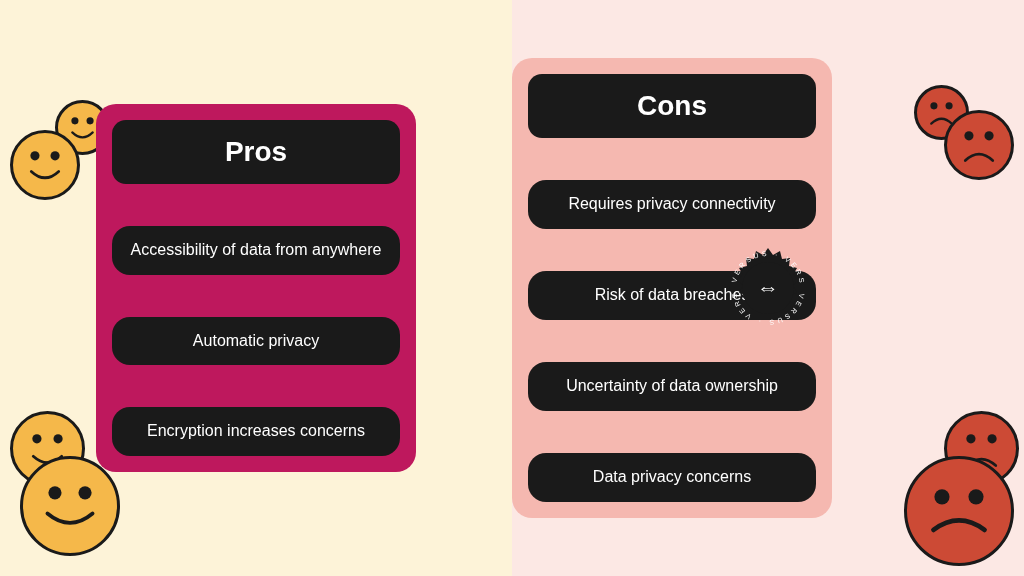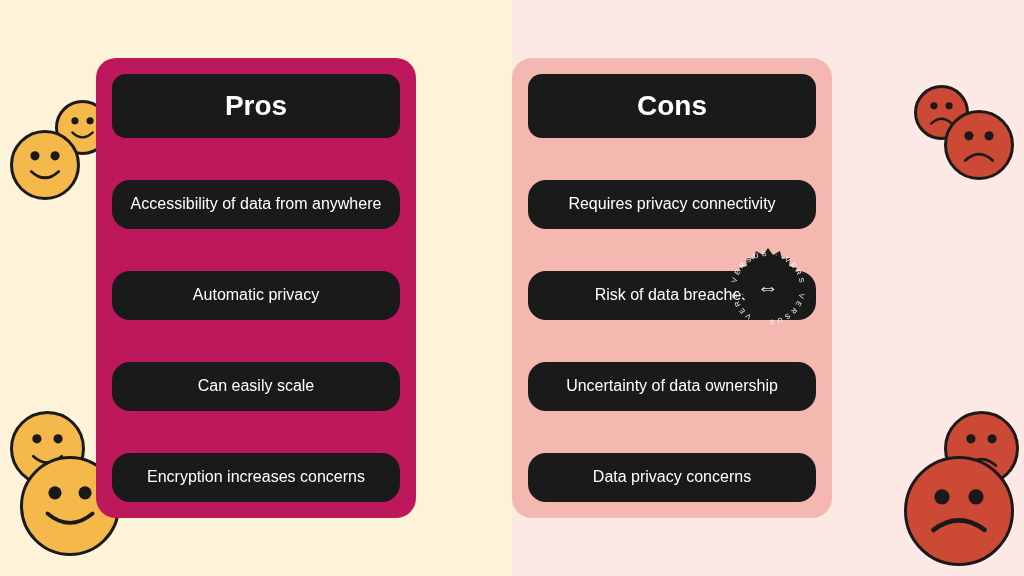--- a/index.html
+++ b/index.html
@@ -206,23 +206,20 @@
     <div class="card-header">
       <span class="card-header-text">Pros</span>
     </div>
     <div class="card-item">
       <span class="card-item-text">Accessibility of data from anywhere</span>
     </div>
     <div class="card-item">
       <span class="card-item-text">Automatic privacy</span>
     </div>
     <div class="card-item">
-      <span class="card-item-text">Can easily scale</span>
-    </div>
-    <div class="card-item">
       <span class="card-item-text">Encryption increases concerns</span>
     </div>
   </div>
 </div>
 
 <div class="right-panel">
 
   <div class="smiley smiley-sad-small">
     <svg class="face-svg" viewBox="0 0 55 55" xmlns="http://www.w3.org/2000/svg">
       <circle cx="19" cy="20" r="4" fill="#1a1a1a"></circle>

